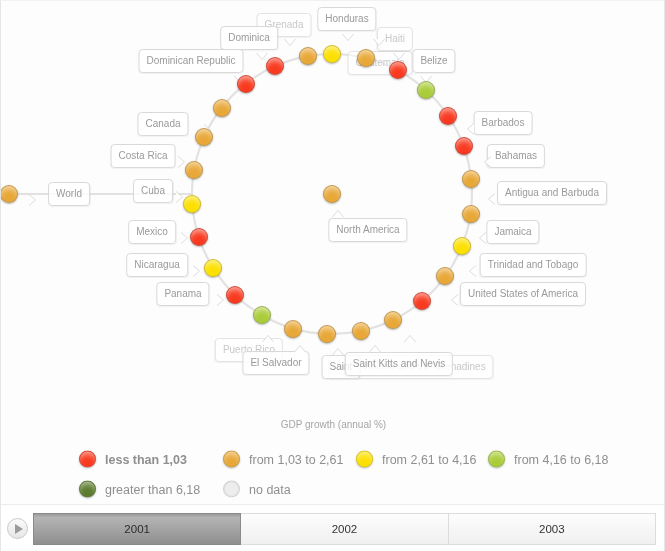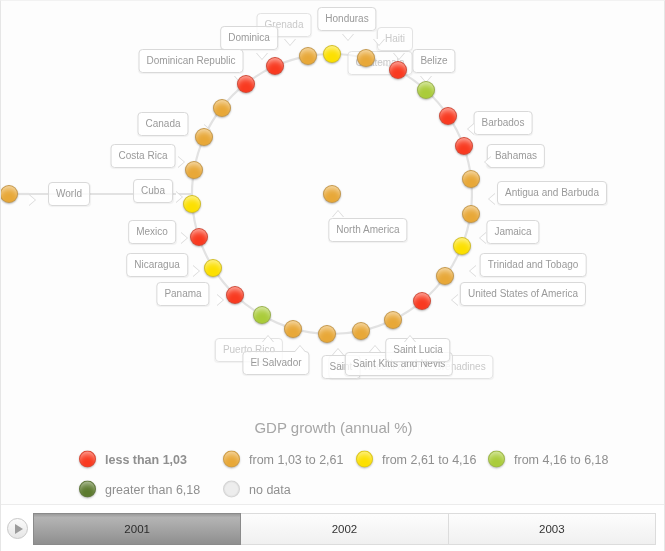--- a/index.html
+++ b/index.html
@@ -54,21 +54,21 @@
   .tail.down{border-left:6px solid transparent;border-right:6px solid transparent;border-top:7px solid #d9d9d9;}
   .tail.down:after{content:"";position:absolute;left:-5px;top:-7px;border-left:5px solid transparent;border-right:5px solid transparent;border-top:6px solid #fff;}
   .tail.right{border-top:6px solid transparent;border-bottom:6px solid transparent;border-left:7px solid #d9d9d9;}
   .tail.right:after{content:"";position:absolute;left:-7px;top:-5px;border-top:5px solid transparent;border-bottom:5px solid transparent;border-left:6px solid #fff;}
   .tail.left{border-top:6px solid transparent;border-bottom:6px solid transparent;border-right:7px solid #d9d9d9;}
   .tail.left:after{content:"";position:absolute;left:1px;top:-5px;border-top:5px solid transparent;border-bottom:5px solid transparent;border-right:6px solid #fff;}
   
   #legend{position:absolute;left:0;top:418px;width:665px;height:78px;}
   #legend-title{
     position:absolute;top:0;left:0;width:665px;text-align:center;
-    color:#a6a6a6;font-size:15px;
+    color:#a6a6a6;font-size:10px;
   }
   .lg-item{position:absolute;display:flex;align-items:center;gap:9px;}
   .lg-swatch{
     width:17px;height:17px;border-radius:50%;
     box-shadow:0 1px 2px rgba(0,0,0,.25), inset 0 5px 6px -3px rgba(255,255,255,.6);
     border:1px solid rgba(120,120,120,.22);
     box-sizing:border-box;flex:none;
   }
   .lg-text{color:#8f8f8f;font-size:12.5px;white-space:nowrap;}
   
@@ -226,22 +226,20 @@
     <div class="label faded" style="left:248px;top:349px;">
       <span>Puerto Rico</span></div>
     <div class="label" style="left:275px;top:362px;">
       <span>El Salvador</span></div>
     <div class="label faded" style="left:410px;top:366px;">
       <span>Saint Vincent and the Grenadines</span></div>
     <div class="label" style="left:340px;top:366px;">
       <span>Saint</span></div>
     <div class="label" style="left:398px;top:363px;">
       <span>Saint Kitts and Nevis</span></div>
-    <div class="label" style="left:417px;top:349px;">
-      <span>Saint Lucia</span></div>
 
   <div class="tail down" style="left: 283px; top: 38px;"></div>
       <div class="tail down" style="left: 255px; top: 52px;"></div>
       <div class="tail down" style="left: 341px; top: 33px;"></div>
       <div class="tail down" style="left: 372px; top: 38px;"></div>
       <div class="tail down" style="left: 392px; top: 52px;"></div>
       <div class="tail down" style="left: 233px; top: 75px;"></div>
       <div class="tail down" style="left: 419px; top: 75px;"></div>
       <div class="tail right" style="left: 203px; top: 123px;"></div>
       <div class="tail right" style="left: 177px; top: 155px;"></div>

